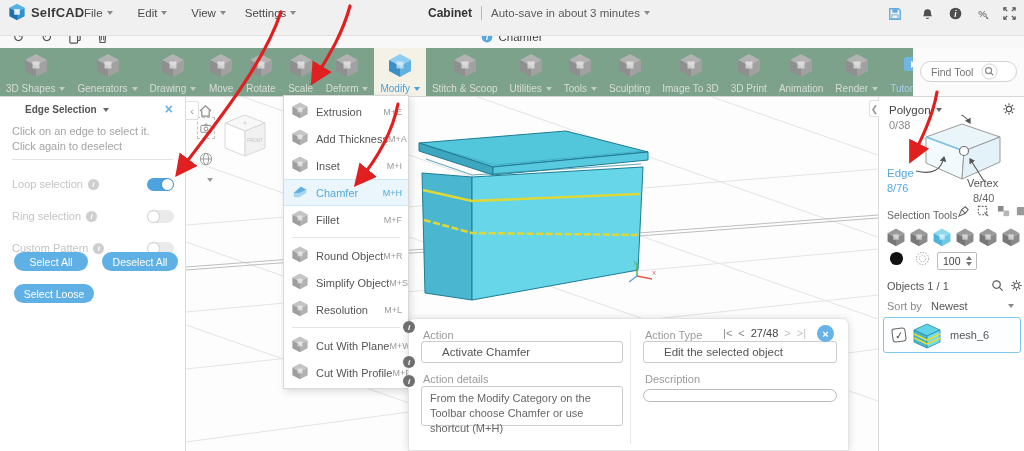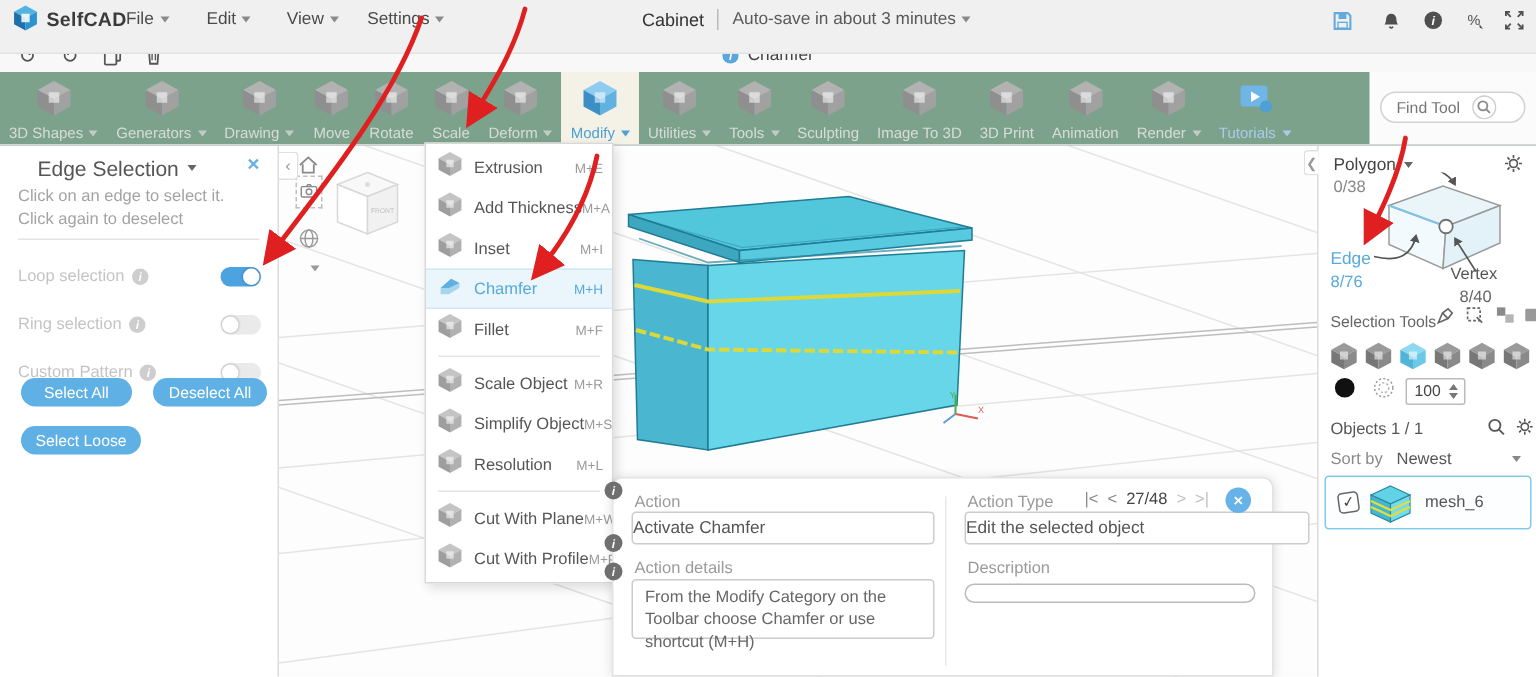--- a/index.html
+++ b/index.html
@@ -9,21 +9,21 @@
   
   #topbar { position:absolute; left:0; top:0; width:1024px; height:36px;
     background:#f0f0f0; border-bottom:1px solid #e2e2e2; z-index:10; }
   #logo { position:absolute; left:8px; top:3px; display:flex; align-items:center; cursor:pointer; }
   #logo span { margin-left:5px; font-size:13px; font-weight:bold; color:#3b3b3b; letter-spacing:.2px; }
   .menu-item { position:absolute; top:0; height:26px; display:flex; align-items:center;
     font-size:11.5px; color:#4a4a4a; cursor:pointer; }
   .caret-dn { width:0; height:0; border-left:3.5px solid transparent; border-right:3.5px solid transparent;
     border-top:4px solid #8a8a8a; margin-left:4px; display:inline-block; }
   #projbox { position:absolute; left:428px; top:0; height:26px; display:flex; align-items:center; }
-  #projname { font-size:12px; color:#333; padding-right:9px; border-right:1px solid #b9b9b9; }
+  #projname { font-size:12px; color:#333; padding-right:9px; border-right:1px solid #b9b9b9;font-weight:bold; }
   #autosave { font-size:11.5px; color:#5a5a5a; margin-left:9px; display:flex; align-items:center; }
   .tb-ric { position:absolute; top:5px; width:18px; height:17px; display:flex; align-items:center;
     justify-content:center; cursor:pointer; }
 
   
   #actionbar { position:absolute; left:0; top:26px; width:1024px; height:22px; background:#f8f8f8; z-index:9; }
   .hist-ic { position:absolute; top:3px; width:17px; height:16px; display:flex; align-items:center;
     justify-content:center; cursor:pointer; color:#555; font-size:14px; }
   #curtool { position:absolute; left:0; right:0; top:0; height:22px; display:flex; align-items:center;
     justify-content:center; gap:5px; }
@@ -44,21 +44,21 @@
   #findtool-zone { position:absolute; right:0; top:48px; width:111px; height:48px; background:#fbfbfb; z-index:9; }
   #findtool { position:absolute; left:7px; top:13px; width:97px; height:21px; border:1px solid #d2d2d2;
     border-radius:12px; background:#fff; display:flex; align-items:center; }
   #findtool input { border:0; outline:0; width:50px; margin-left:10px; font-size:10.5px; color:#777;
     background:transparent; font-family:"Liberation Sans",sans-serif; }
 
   
   #leftpanel { position:absolute; left:0; top:97px; width:186px; height:354px; background:#fff;
     border-right:1px solid #dcdcdc; z-index:7; }
   #lp-head { position:absolute; left:12px; top:7px; display:flex; align-items:center; }
-  #lp-head .t { font-size:14px; color:#555; font-weight:normal;padding-left:13px; }
+  #lp-head .t { font-size:10px; color:#555; font-weight:bold;padding-left:13px; }
   #lp-close { position:absolute; right:12px; top:4px; font-size:14px; color:#68b0e3; cursor:pointer; font-weight:bold; }
   #lp-desc { position:absolute; left:12px; top:27px; width:162px; font-size:11px; line-height:15px; color:#a3a3a3; }
   #lp-hr { position:absolute; left:12px; right:12px; top:62px; border-top:1px solid #e3e3e3; }
   .tg-row { position:absolute; left:12px; width:162px; height:16px; display:flex; align-items:center; }
   .tg-row .lbl { font-size:11px; color:#c4c4c4; }
   .info-dot { width:11px; height:11px; border-radius:50%; background:#cecece; color:#fff; font-size:8px;
     display:flex; align-items:center; justify-content:center; margin-left:5px; font-style:italic; font-weight:bold; }
   .toggle { position:absolute; right:0; width:27px; height:13px; border-radius:7px; background:#eaeaea; cursor:pointer; }
   .toggle .knob { position:absolute; top:1px; left:1px; width:11px; height:11px; border-radius:50%;
     background:#fff; box-shadow:0 0 2px rgba(0,0,0,.35); }
@@ -84,21 +84,21 @@
   .mm-item.sel { background:#eaf6fc; border-top:1px solid #cfe8f5; border-bottom:1px solid #cfe8f5; }
   .mm-item.sel .lb, .mm-item.sel .sc { color:#55a9de; }
   .mm-div { border-top:1px solid #e4e4e4; margin:4px 8px; }
 
   
   #tutorial { position:absolute; left:408px; top:318px; width:441px; height:133px; background:#fff;
     border:1px solid #e3e3e3; border-radius:7px 7px 0 0; box-shadow:0 1px 8px rgba(0,0,0,.14); z-index:30; }
   #tut-vdiv { position:absolute; left:221px; top:12px; bottom:6px; border-left:1px solid #e8e8e8; }
   .tut-lbl { position:absolute; font-size:11px; color:#9a9a9a; }
   .tut-input { position:absolute; border:1px solid #ccc; border-radius:3px; background:#fff;
-    font-size:11.5px; color:#555; padding:0 0; font-family:"Liberation Sans",sans-serif; height:22px; }
+    font-size:11.5px; color:#555; padding:0 20px; font-family:"Liberation Sans",sans-serif; height:22px; }
   #tut-details { position:absolute; left:12px; top:67px; width:202px; height:40px; border:1px solid #ccc;
     border-radius:3px; font-size:11px; color:#666; padding:4px 8px; line-height:15px; }
   #tut-desc { position:absolute; left:234px; top:70px; width:194px; height:13px; border:1px solid #bbb; border-radius:7px; }
   #tut-pag { position:absolute; right:42px; top:8px; display:flex; align-items:center; gap:6px;
     font-size:11px; color:#8a8a8a; }
   #tut-pag .num { color:#444; }
   #tut-pag .dim { color:#c2c2c2; }
   #tut-pag span { cursor:pointer; }
   #tut-close { position:absolute; right:14px; top:6px; width:17px; height:17px; border-radius:50%;
     background:#67b2e6; color:#fff; font-size:11px; display:flex; align-items:center; justify-content:center;
@@ -330,20 +330,31 @@
       </span>
     </div>
     <div class="tool-item">
       <span><svg width="26" height="26" viewBox="0 0 26 26">
  <polygon points="13,2 24,8 13,14 2,8" fill="#b2b2b2"></polygon>
           <polygon points="2,8 13,14 13,25 2,19" fill="#8f8f8f"></polygon>
  <polygon points="13,14 24,8 24,19 13,25" fill="#a1a1a1"></polygon>
           <polygon points="9.5,9.5 16.5,9.5 16.5,16.5 9.5,16.5" fill="#fff" opacity=".55"></polygon>
         </svg></span>
       <span class="lbl">
+        <span>Stitch &amp; Scoop</span>
+      </span>
+    </div>
+    <div class="tool-item">
+      <span><svg width="26" height="26" viewBox="0 0 26 26">
+ <polygon points="13,2 24,8 13,14 2,8" fill="#b2b2b2"></polygon>
+          <polygon points="2,8 13,14 13,25 2,19" fill="#8f8f8f"></polygon>
+ <polygon points="13,14 24,8 24,19 13,25" fill="#a1a1a1"></polygon>
+          <polygon points="9.5,9.5 16.5,9.5 16.5,16.5 9.5,16.5" fill="#fff" opacity=".55"></polygon>
+        </svg></span>
+      <span class="lbl">
         <span>Utilities</span>
         <span class="caret-dn"></span>
       </span>
     </div>
     <div class="tool-item">
       <span><svg width="26" height="26" viewBox="0 0 26 26">
  <polygon points="13,2 24,8 13,14 2,8" fill="#b2b2b2"></polygon>
           <polygon points="2,8 13,14 13,25 2,19" fill="#8f8f8f"></polygon>
  <polygon points="13,14 24,8 24,19 13,25" fill="#a1a1a1"></polygon>
           <polygon points="9.5,9.5 16.5,9.5 16.5,16.5 9.5,16.5" fill="#fff" opacity=".55"></polygon>
@@ -596,21 +607,21 @@
       <span class="sc">M+F</span>
     </div>
     <div class="mm-div"></div>
     <div class="mm-item">
       <span><svg width="18" height="18" viewBox="0 0 26 26">
  <polygon points="13,2 24,8 13,14 2,8" fill="#c4c4c4"></polygon>
           <polygon points="2,8 13,14 13,25 2,19" fill="#9e9e9e"></polygon>
  <polygon points="13,14 24,8 24,19 13,25" fill="#b1b1b1"></polygon>
           <polygon points="9.5,9.5 16.5,9.5 16.5,16.5 9.5,16.5" fill="#fff" opacity=".55"></polygon>
         </svg></span>
-    <span class="lb">Scale Object</span>
+    <span class="lb">Round Object</span>
       <span class="sc">M+R</span>
     </div>
     <div class="mm-item">
       <span><svg width="18" height="18" viewBox="0 0 26 26">
  <polygon points="13,2 24,8 13,14 2,8" fill="#c4c4c4"></polygon>
           <polygon points="2,8 13,14 13,25 2,19" fill="#9e9e9e"></polygon>
  <polygon points="13,14 24,8 24,19 13,25" fill="#b1b1b1"></polygon>
           <polygon points="9.5,9.5 16.5,9.5 16.5,16.5 9.5,16.5" fill="#fff" opacity=".55"></polygon>
         </svg></span>
     <span class="lb">Simplify Object</span>
@@ -647,21 +658,21 @@
     <span class="lb">Cut With Profile</span>
       <span class="sc">M+P</span>
     </div>
   </div>
 
 <div id="tutorial">
   <div id="tut-vdiv"></div>
   <span class="tut-lbl" style="left:14px;top:10px">Action</span>
   <input class="tut-input" style="left: 12px; top: 22px; width: 202px;" readonly="" value="Activate Chamfer">
   <span class="tut-lbl" style="left:236px;top:10px">Action Type</span>
-  <input class="tut-input" style="left: 234px; top: 22px; width: 230px;" readonly="" value="Edit the selected object">
+  <input class="tut-input" style="left: 234px; top: 22px; width: 194px;" readonly="" value="Edit the selected object">
   <span class="tut-lbl" style="left:14px;top:54px">Action details</span>
   <div id="tut-details">From the Modify Category on the Toolbar choose Chamfer or use shortcut (M+H)</div>
   <span class="tut-lbl" style="left:236px;top:54px">Description</span>
   <input id="tut-desc" readonly="" value="" style="">
   <div id="tut-pag">
     <span>|&lt;</span>
     <span>&lt;</span>
     <span class="num">27/48</span>
     <span class="dim">&gt;</span>
     <span class="dim">&gt;|</span>

